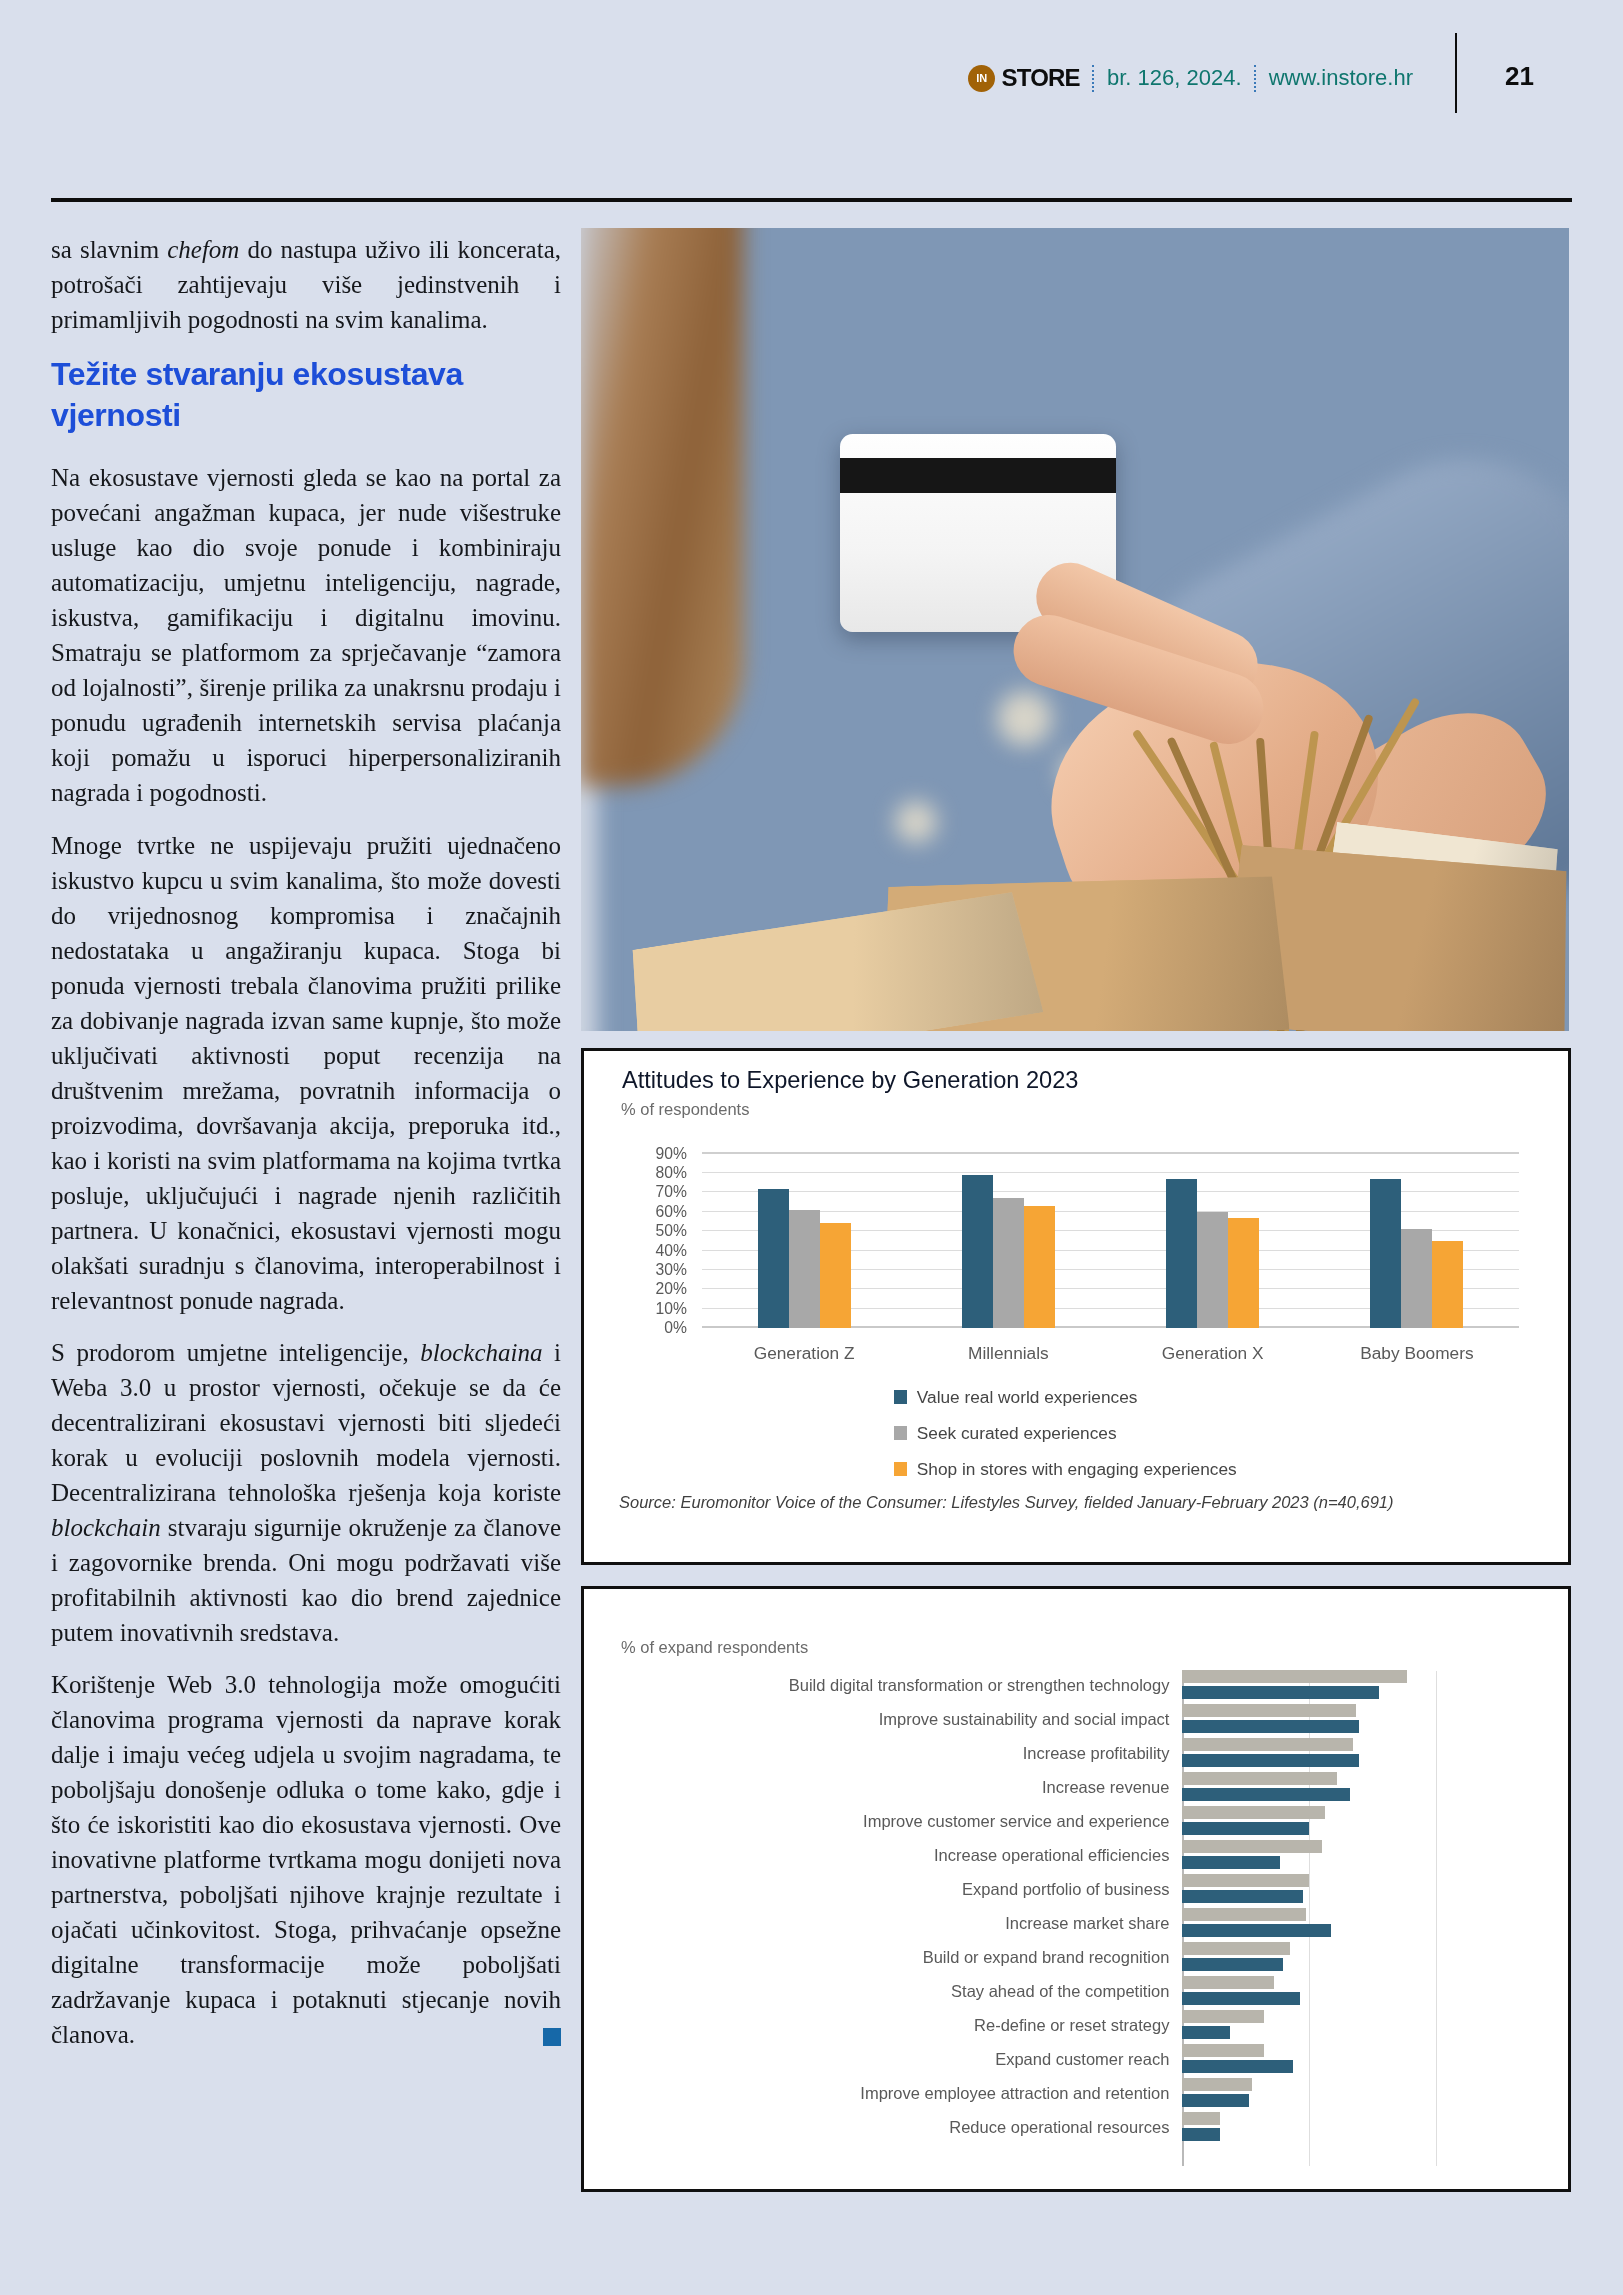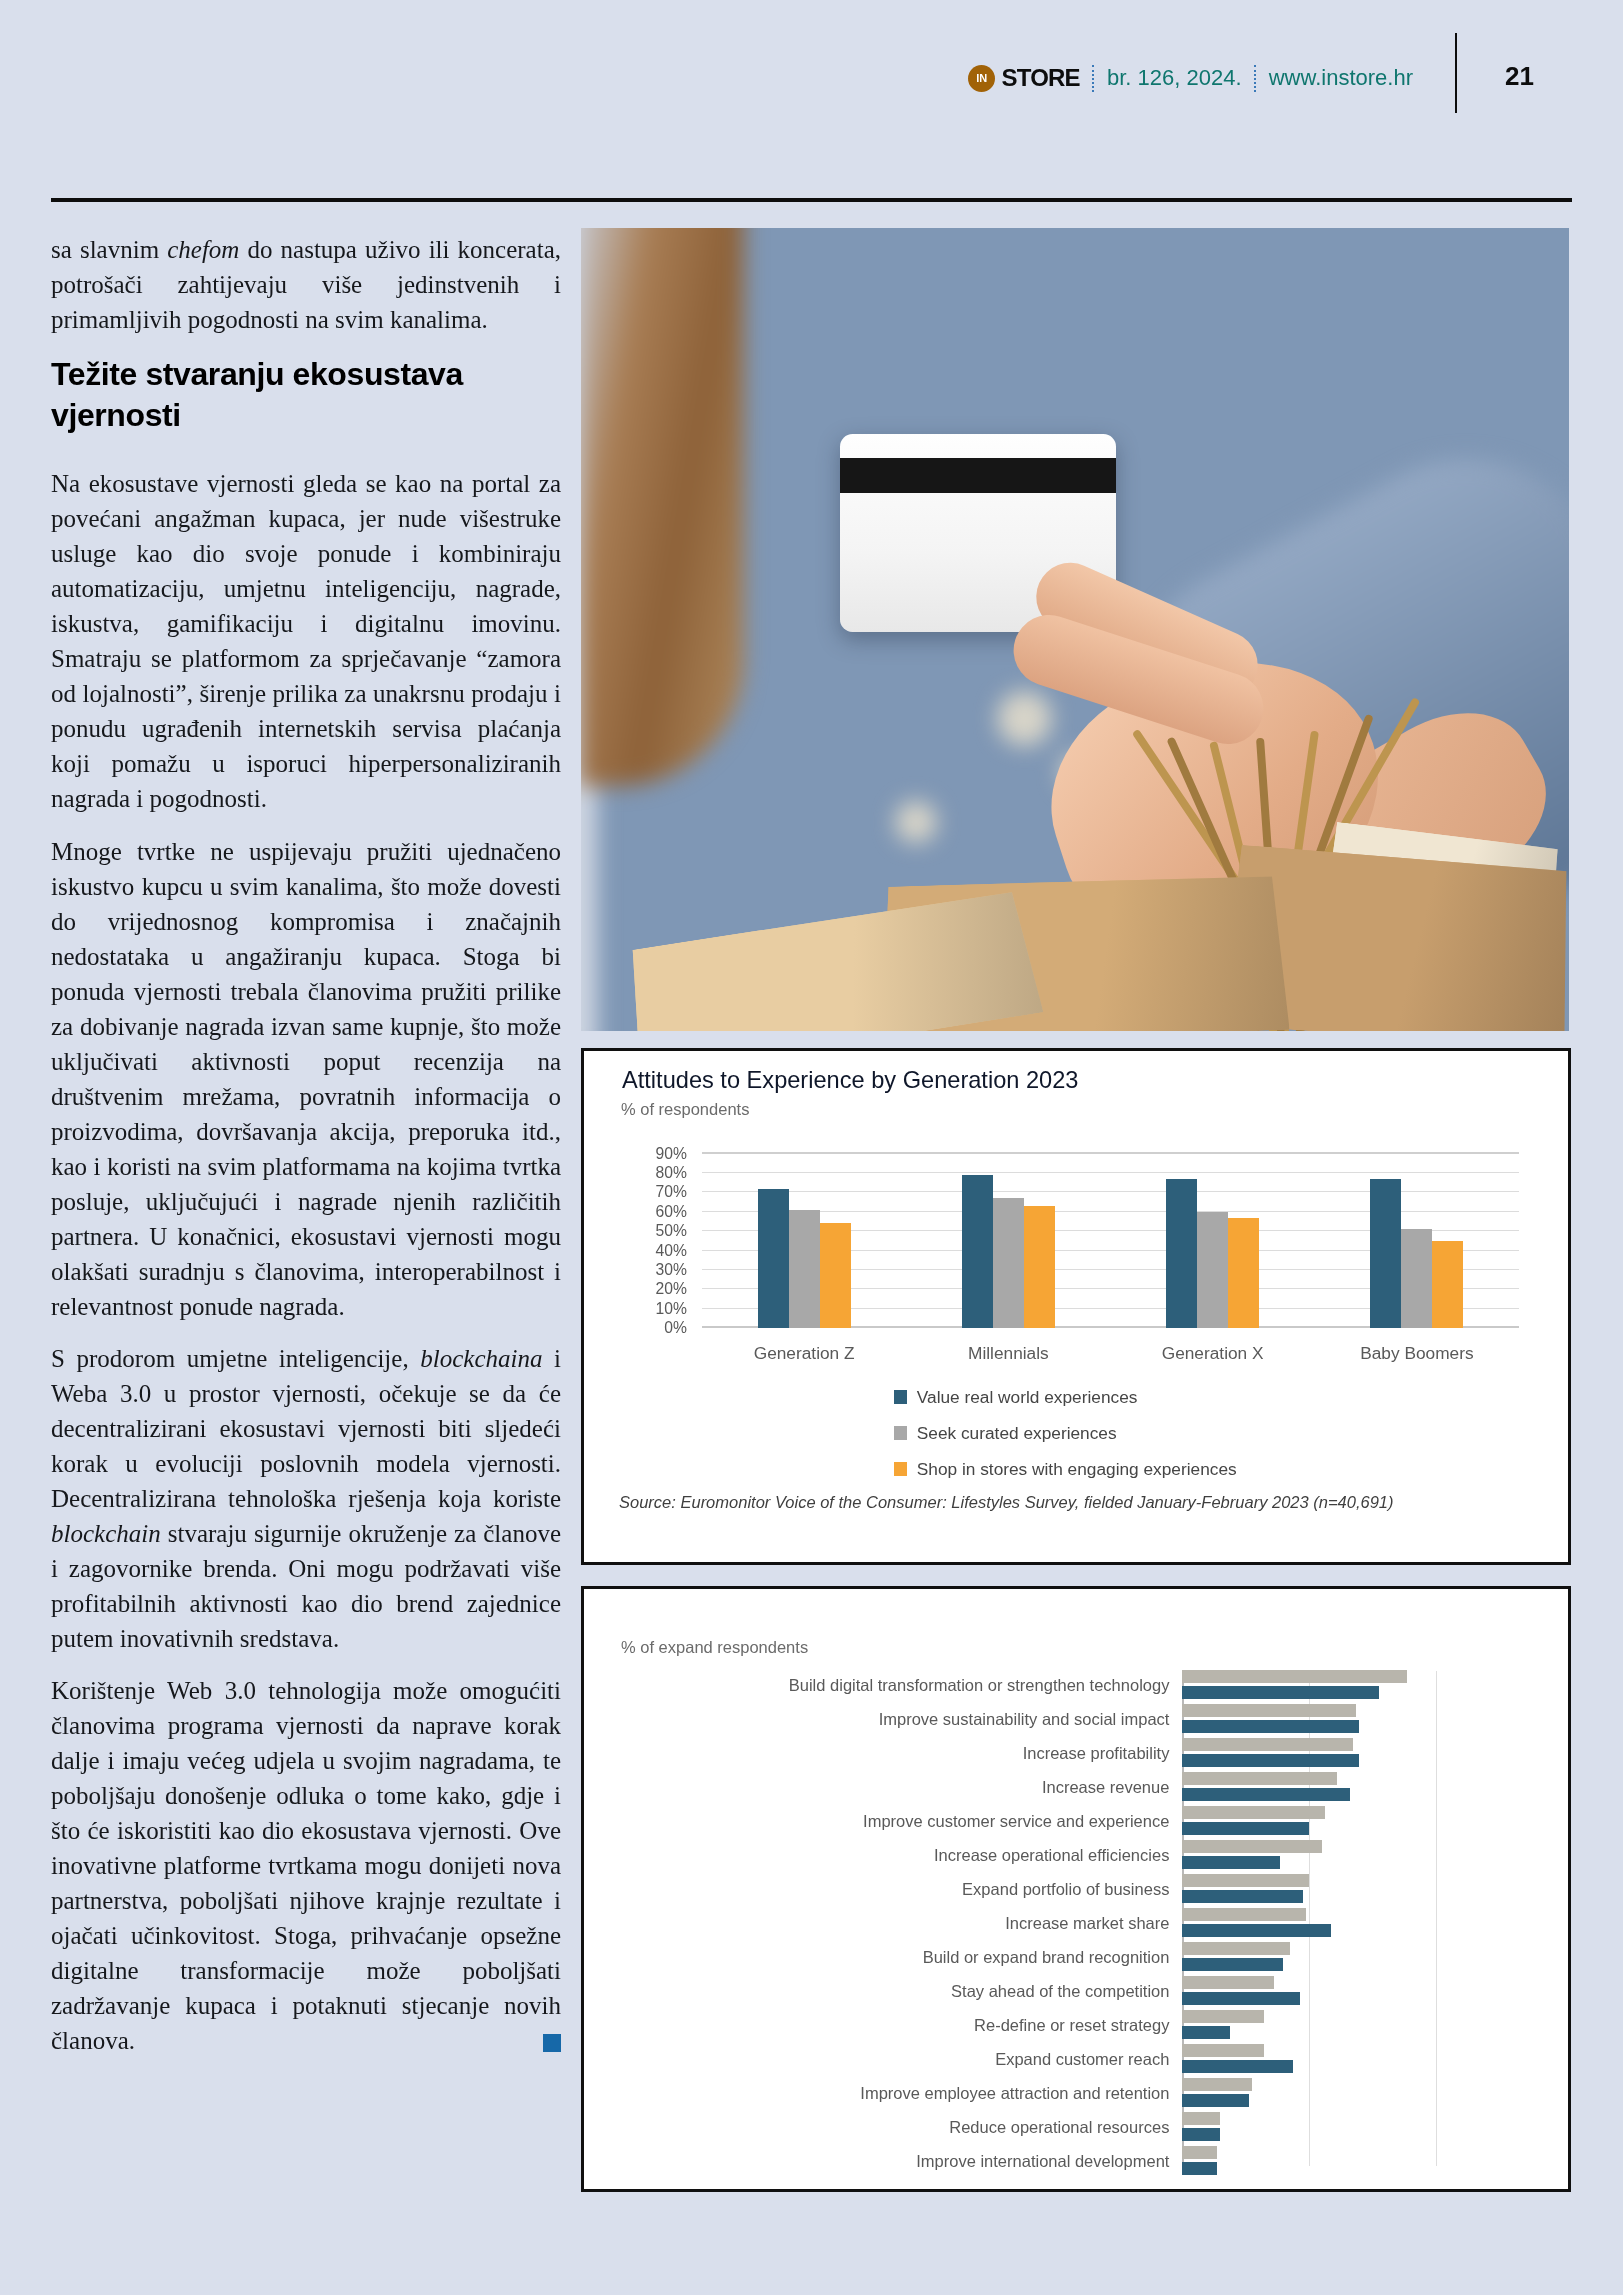--- a/index.html
+++ b/index.html
@@ -18,21 +18,21 @@
   .page-num{position:absolute;top:61px;left:1505px;font-size:26px;font-weight:800;color:#0d0d0d;}
   .hdr-rule{position:absolute;top:198px;left:51px;width:1521px;height:3.9px;background:#0d0d0d;}
 
   
   .col{position:absolute;left:51px;top:232px;width:510px;
        font-family:"Liberation Serif",serif;font-size:25px;line-height:35px;color:#16181c;
        text-align:justify;}
   .col p{margin:0 0 17.3px 0;}
   .col .lead i, .col i{font-style:italic;}
   .col h2{font-family:"Liberation Sans",sans-serif;font-size:32px;line-height:41px;
-       font-weight:600;color:#000000;margin:11px 0 30px 0;text-align:left;letter-spacing:-0.4px;}
+       font-weight:600;color:#1d4ed8;margin:11px 0 24px 0;text-align:left;letter-spacing:-0.4px;}
   .p-last{position:relative;}
   .end-mark{position:absolute;right:0;bottom:6.3px;width:18px;height:18px;background:#1668a8;}
 
   
   .photo{position:absolute;left:581px;top:228px;width:988px;height:803px;overflow:hidden;background:#7f97b5;}
   .ph-blur{position:absolute;inset:-23.6px;filter:blur(11px);}
   .ph-denim{position:absolute;inset:0;
       background:
         radial-gradient(330px 471px at 20% 30%, rgba(216,222,231,.85), rgba(216,222,231,0) 70%),
         radial-gradient(393px 550px at 58% 12%, rgba(166,184,208,.9), rgba(166,184,208,0) 75%),
@@ -337,25 +337,18 @@
               <div class="c2-bar" style="width: 67px; background: rgb(45, 95, 122);"></div>
             </div>
           </div>
           <div class="c2-row">
             <div class="c2-label">Reduce operational resources</div>
             <div class="c2-bars">
               <div class="c2-bar top" style="width: 38px; background: rgb(184, 181, 172);"></div>
               <div class="c2-bar" style="width: 38px; background: rgb(45, 95, 122);"></div>
             </div>
           </div>
-          <div class="c2-row">
-            <div class="c2-label">Improve international development</div>
-            <div class="c2-bars">
-              <div class="c2-bar top" style="width: 35px; background: rgb(184, 181, 172);"></div>
-              <div class="c2-bar" style="width: 35px; background: rgb(45, 95, 122);"></div>
-            </div>
-          </div>
         </div>
       </div>
   </div>
 
 </div>
 
 
 </body></html>

